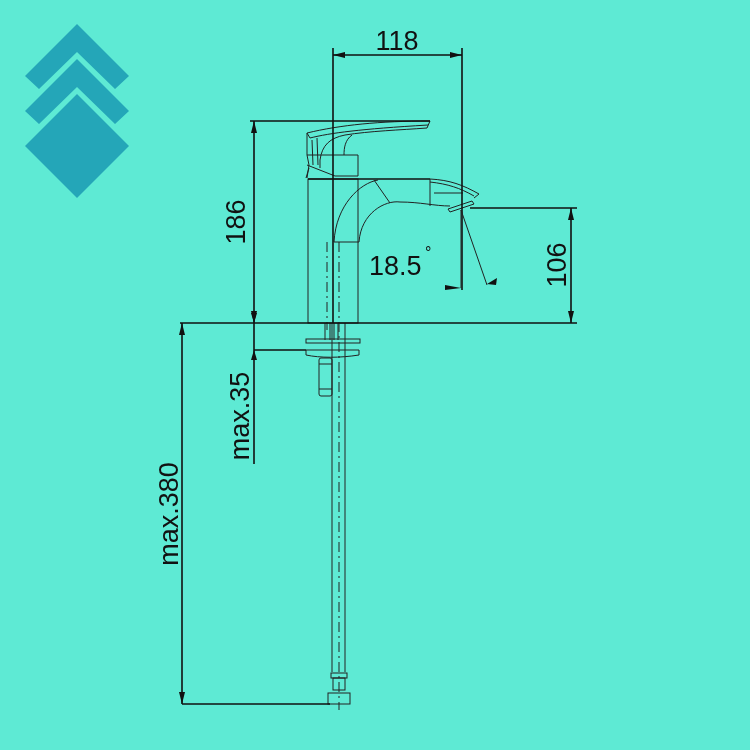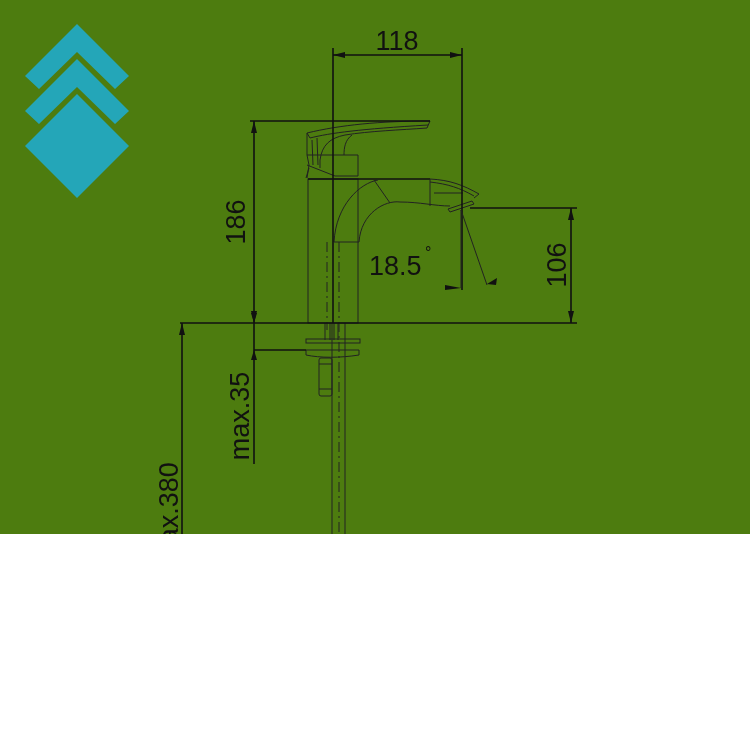--- a/index.html
+++ b/index.html
@@ -1,16 +1,16 @@
 <!DOCTYPE html>
 <html><head>
   <meta charset="utf-8">
   <style>
     html, body { margin: 0; padding: 0; background: #ffffff; }
-    .canvas { position: relative; width: 750px; height: 534px; background: #4d7c0f; overflow: hidden; }
+    .canvas { position: relative; width: 750px; height: 750px; background: #5eead4; overflow: hidden; }
     svg { position: absolute; left: 0; top: 0; }
     .dim-text { font-family: "Liberation Sans", sans-serif; font-size: 27px; fill: #111111; }
     .line { stroke: #111111; stroke-width: 1.6; fill: none; }
     .thin { stroke: #222222; stroke-width: 1; fill: none; }
     .dash { stroke: #222222; stroke-width: 1; fill: none; stroke-dasharray: 10 4 2 4; }
     .arrow { fill: #111111; }
   </style>
 </head>
 <body>
 

